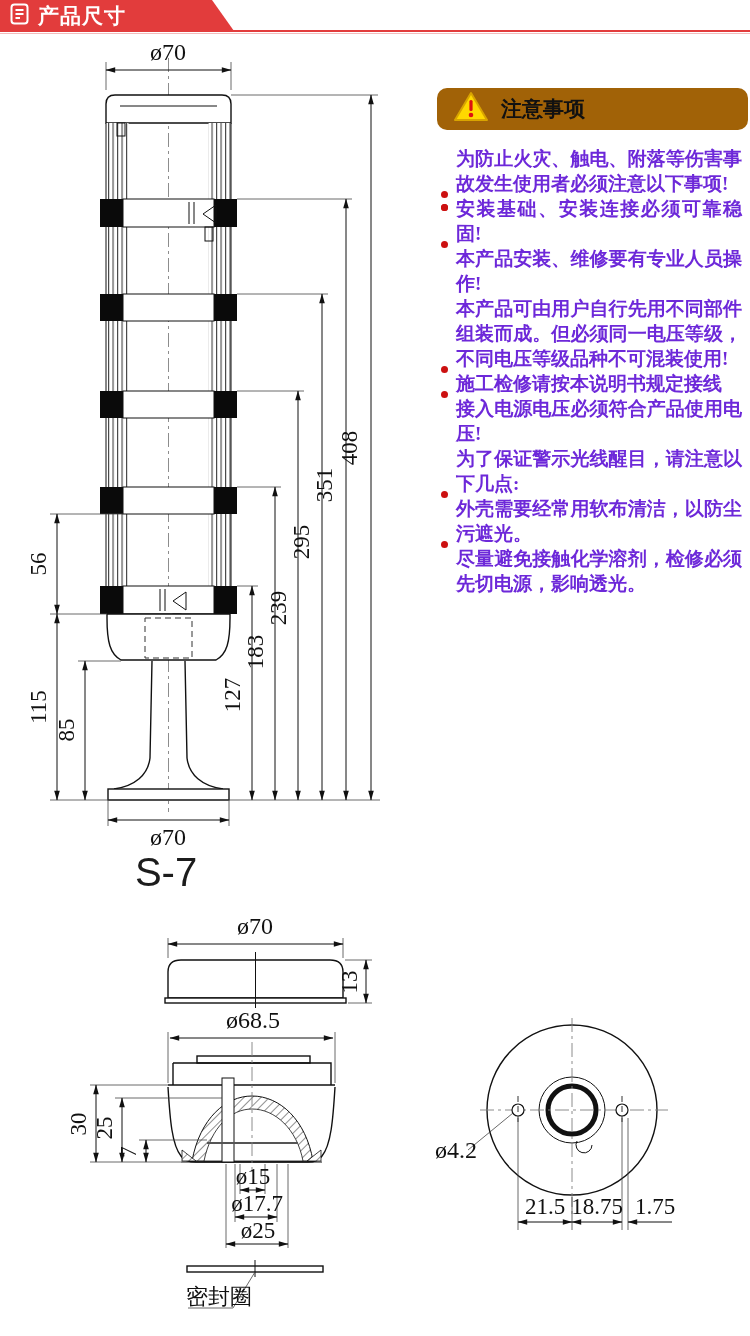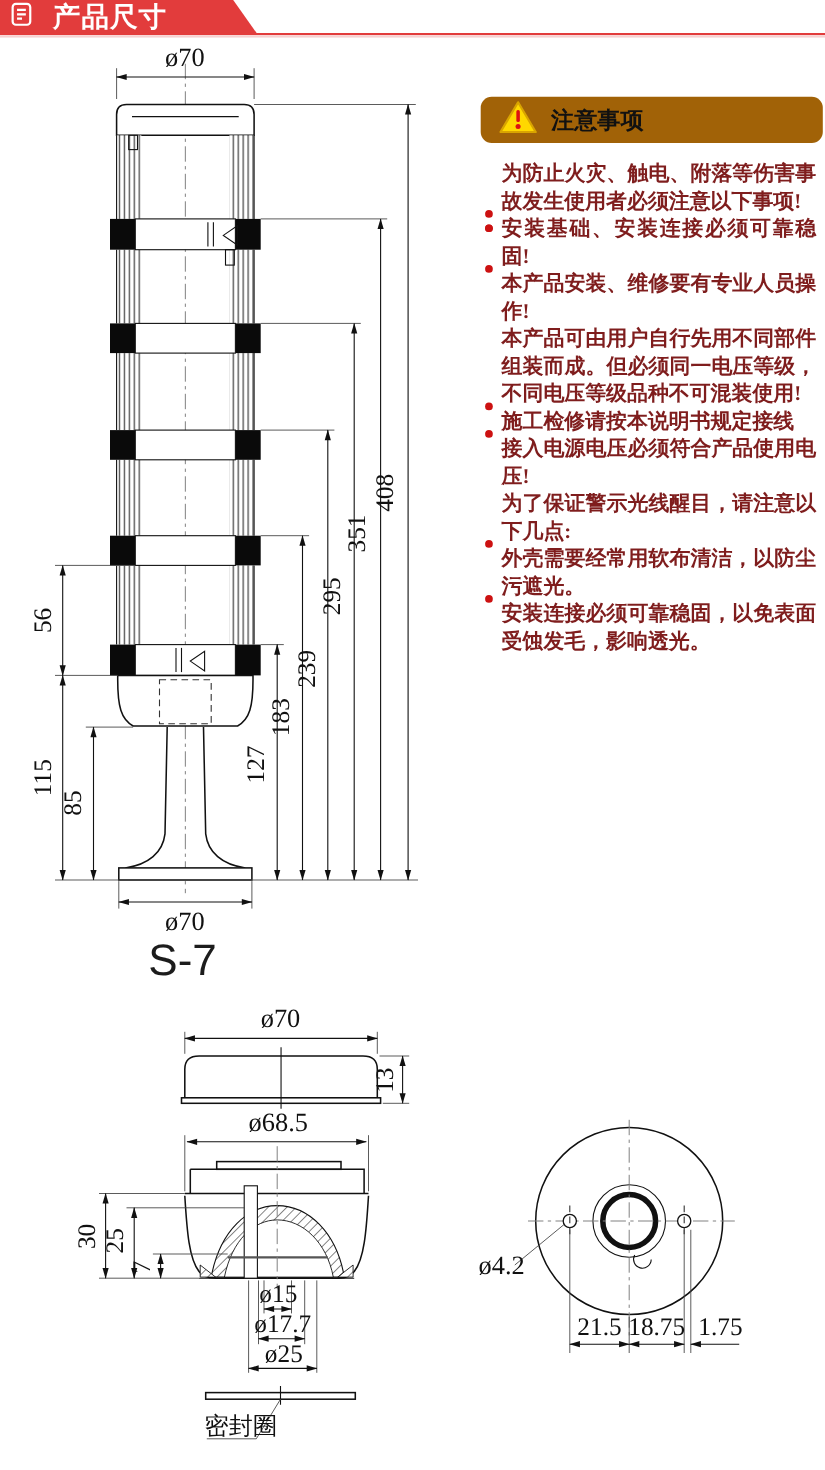--- a/index.html
+++ b/index.html
@@ -3,31 +3,31 @@
 <meta charset="utf-8">
 <style>
   html,body{margin:0;padding:0;}
   body{width:750px;height:1336px;position:relative;background:#fff;overflow:hidden;
        font-family:"Liberation Sans",sans-serif;}
 
   
   .hdr-tab{position:absolute;left:0;top:0;width:234px;height:31px;background:#e23c3c;
            clip-path:polygon(0 0,6px 0,212px 0,234px 31px,0 31px);display:flex;align-items:center;}
   .hdr-tab .ico{margin:0 6px 0 8px;flex:0 0 auto;}
-  .hdr-title{color:#fff;font-size:25px;font-weight:bold;letter-spacing:1px;margin-left:10px;}
+  .hdr-title{color:#fff;font-size:21px;font-weight:bold;letter-spacing:1px;}
   .hdr-line{position:absolute;left:0;top:30px;width:750px;height:2px;background:#e23c3c;}
   .hdr-line2{position:absolute;left:0;top:33px;width:750px;height:1px;background:#f3bcbc;}
 
   
   .notice-head{position:absolute;left:437px;top:88px;width:311px;height:42px;background:#a16207;
                border-radius:10px;display:flex;align-items:center;}
   .notice-head .w-ico{margin:0 12px 0 16px;}
   .notice-title{font-size:21px;font-weight:bold;color:#111;font-family:"Liberation Sans",sans-serif;}
   .notice-body{position:absolute;left:440px;top:146px;width:302px;
-               font-family:"Liberation Serif",serif;font-weight:bold;color:#7f1d1d;
+               font-family:"Liberation Serif",serif;font-weight:bold;color:#6d28d9;
                font-size:19px;line-height:25px;text-align:justify;text-justify:inter-character;}
   .nb{position:relative;padding-left:16px;}
   .nb .dot{position:absolute;left:1px;top:8px;width:7px;height:7px;border-radius:50%;background:#c11;}
   .nb.raised .dot{top:-5px;}
   .np{padding-left:16px;}
   .gap{}
 
   
   svg{position:absolute;}
   .ext{stroke:#444;stroke-width:0.8;fill:none;}
@@ -74,21 +74,21 @@
   <div class="np"><span>为防止火灾、触电、附落等伤害事故发生使用者必须注意以下事项!</span></div>
   <div class="nb"><span class="dot"></span></div>
   <div class="nb"><span class="dot"></span></div>
   <div class="nb raised"><span class="dot"></span><span>安装基础、安装连接必须可靠稳固!</span></div>
   <div class="nb raised"><span class="dot"></span><span>本产品安装、维修要有专业人员操作!</span></div>
   <div class="np gap"><span>本产品可由用户自行先用不同部件组装而成。但必须同一电压等级，不同电压等级品种不可混装使用!</span></div>
   <div class="nb raised"><span class="dot"></span><span>施工检修请按本说明书规定接线</span></div>
   <div class="nb raised"><span class="dot"></span><span>接入电源电压必须符合产品使用电压!</span></div>
   <div class="np gap"><span>为了保证警示光线醒目，请注意以下几点:</span></div>
   <div class="nb raised"><span class="dot"></span><span>外壳需要经常用软布清洁，以防尘污遮光。</span></div>
-  <div class="nb raised"><span class="dot"></span><span>安装连接必须可靠稳固，以免表面受蚀发毛，影响透光。</span></div>
+  <div class="nb raised"><span class="dot"></span><span>尽量避免接触化学溶剂，检修必须先切电源，影响透光。</span></div>
 </div>
 
 <svg style="left:0;top:40px" width="420" height="860" viewBox="0 40 420 860">
   <defs>
     <marker id="arrA" viewBox="0 0 12 8" refX="11" refY="4" markerWidth="13" markerHeight="7" orient="auto-start-reverse">
       <path d="M0.5,0.8 L11.5,4 L0.5,7.2 Z" fill="#111"></path>
     </marker>
     <pattern id="ribs" patternUnits="userSpaceOnUse" width="4.5" height="10">
       <rect width="4.5" height="10" fill="#fff"></rect>
       <line x1="0.6" y1="0" x2="0.6" y2="10" stroke="#2a2a2a" stroke-width="1"></line>

